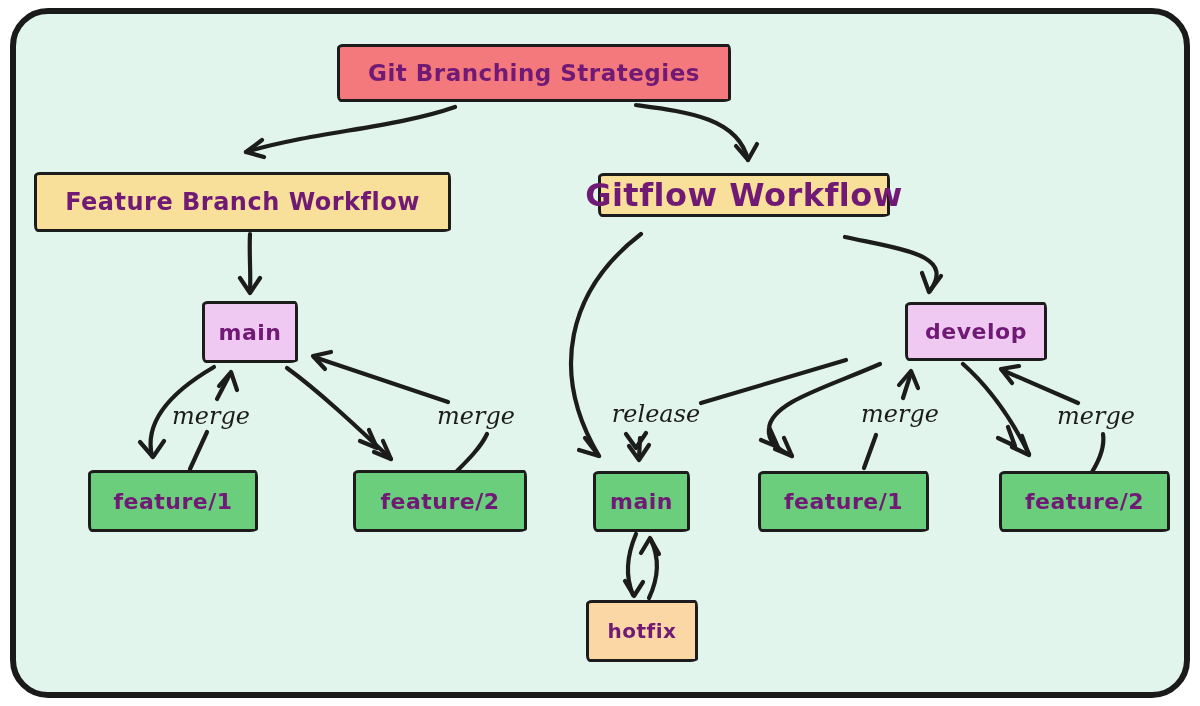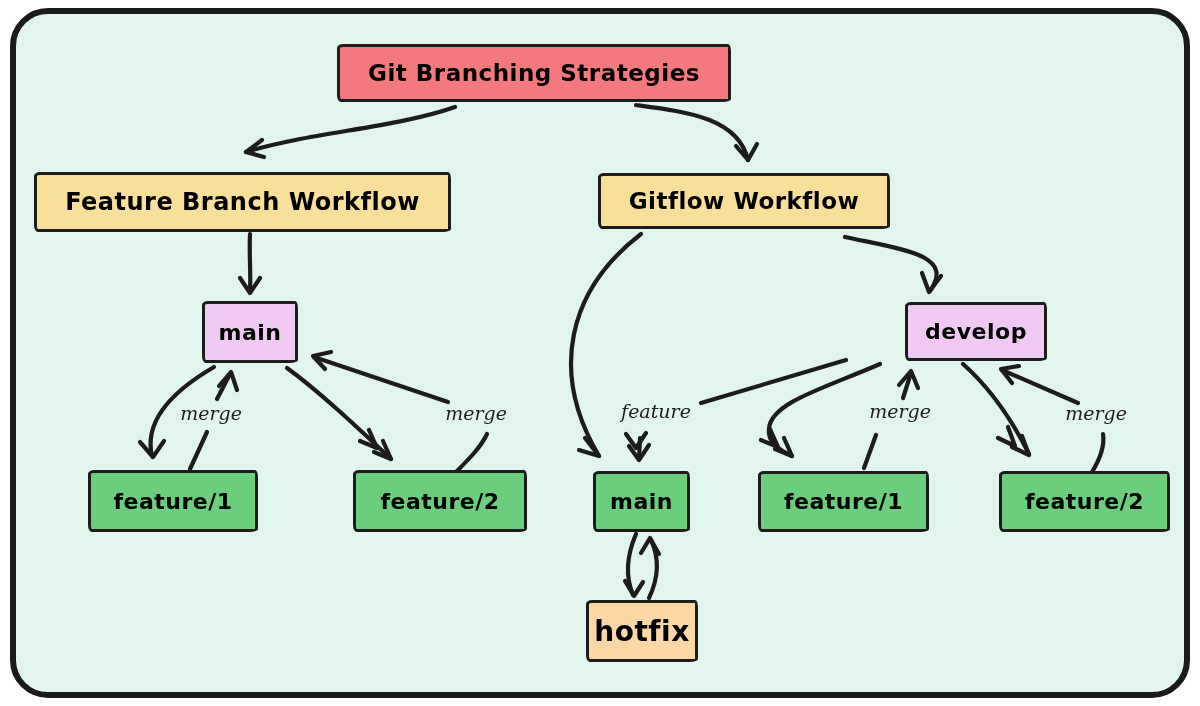--- a/index.html
+++ b/index.html
@@ -19,28 +19,28 @@
   svg.edges{position:absolute;left:0;top:0;width:1200px;height:706px;}
   svg.edges path{
     fill:none;stroke:#1c1c1c;stroke-width:4.2;
     stroke-linecap:round;stroke-linejoin:round;
   }
   .node{
     position:absolute;
     border:3.5px solid #1c1c1c;
     border-radius:6px 3px 8px 4px / 4px 7px 3px 7px;
     display:flex;align-items:center;justify-content:center;
-    font-weight:bold;color:#000000;letter-spacing:0.5px;
+    font-weight:bold;color:#701a75;letter-spacing:0.5px;
     box-sizing:border-box;white-space:nowrap;
   }
   .edge-label{
     position:absolute;
     font-family:"DejaVu Serif",serif;
     font-style:italic;
-    font-size:19px;color:#1c1c1c;
+    font-size:24px;color:#1c1c1c;
     text-align:center;white-space:nowrap;
   }
 </style>
 </head>
 <body>
 
 <div class="canvas"></div>
 
 <svg class="edges" viewBox="0 0 1200 706">
 
@@ -131,39 +131,39 @@
   <g>
     <path d="M 649 598 C 659 577, 659 557, 651 540"></path>
     <path d="M 641 553 L 650 538 L 659 554"></path>
   </g>
 </svg>
 
 <div class="node" style="left: 337px; top: 44px; width: 394px; height: 58px; font-size: 23px; background: rgb(244, 121, 125);">Git Branching Strategies</div>
 
 <div class="node" style="left: 34px; top: 172px; width: 417px; height: 60px; font-size: 24px; background: rgb(248, 223, 154);">Feature Branch Workflow</div>
 
-<div class="node" style="left: 598px; top: 173px; width: 292px; height: 56px; font-size: 23px; background: rgb(248, 223, 154);">Gitflow Workflow</div>
+<div class="node" style="left: 598px; top: 173px; width: 292px; height: 44px; font-size: 32px; background: rgb(248, 223, 154);">Gitflow Workflow</div>
 
 <div class="node" style="left: 202px; top: 301px; width: 96px; height: 62px; font-size: 22px; background: rgb(239, 201, 242);">main</div>
 
 <div class="node" style="left: 88px; top: 470px; width: 170px; height: 62px; font-size: 22px; background: rgb(107, 206, 125);">feature/1</div>
 
 <div class="node" style="left: 353px; top: 470px; width: 174px; height: 62px; font-size: 22px; background: rgb(107, 206, 125);">feature/2</div>
 
 <div class="node" style="left: 905px; top: 302px; width: 142px; height: 59px; font-size: 22px; background: rgb(239, 201, 242);">develop</div>
 
 <div class="node" style="left: 593px; top: 471px; width: 97px; height: 61px; font-size: 22px; background: rgb(107, 206, 125);">main</div>
 
 <div class="node" style="left: 758px; top: 471px; width: 171px; height: 61px; font-size: 22px; background: rgb(107, 206, 125);">feature/1</div>
 
 <div class="node" style="left: 999px; top: 471px; width: 171px; height: 61px; font-size: 22px; background: rgb(107, 206, 125);">feature/2</div>
 
-<div class="node" style="left: 586px; top: 600px; width: 112px; height: 62px; font-size: 28px; background: rgb(250, 215, 164);">hotfix</div>
+<div class="node" style="left: 586px; top: 600px; width: 112px; height: 62px; font-size: 20px; background: rgb(250, 215, 164);">hotfix</div>
 
 <div class="edge-label" style="left:166px;top:402px;width:90px">merge</div>
 
 <div class="edge-label" style="left:431px;top:402px;width:90px">merge</div>
 
-<div class="edge-label" style="left:606px;top:400px;width:100px">feature</div>
+<div class="edge-label" style="left:606px;top:400px;width:100px">release</div>
 
 <div class="edge-label" style="left:855px;top:400px;width:90px">merge</div>
 
 <div class="edge-label" style="left:1051px;top:402px;width:90px">merge</div>
 
 </body></html>

